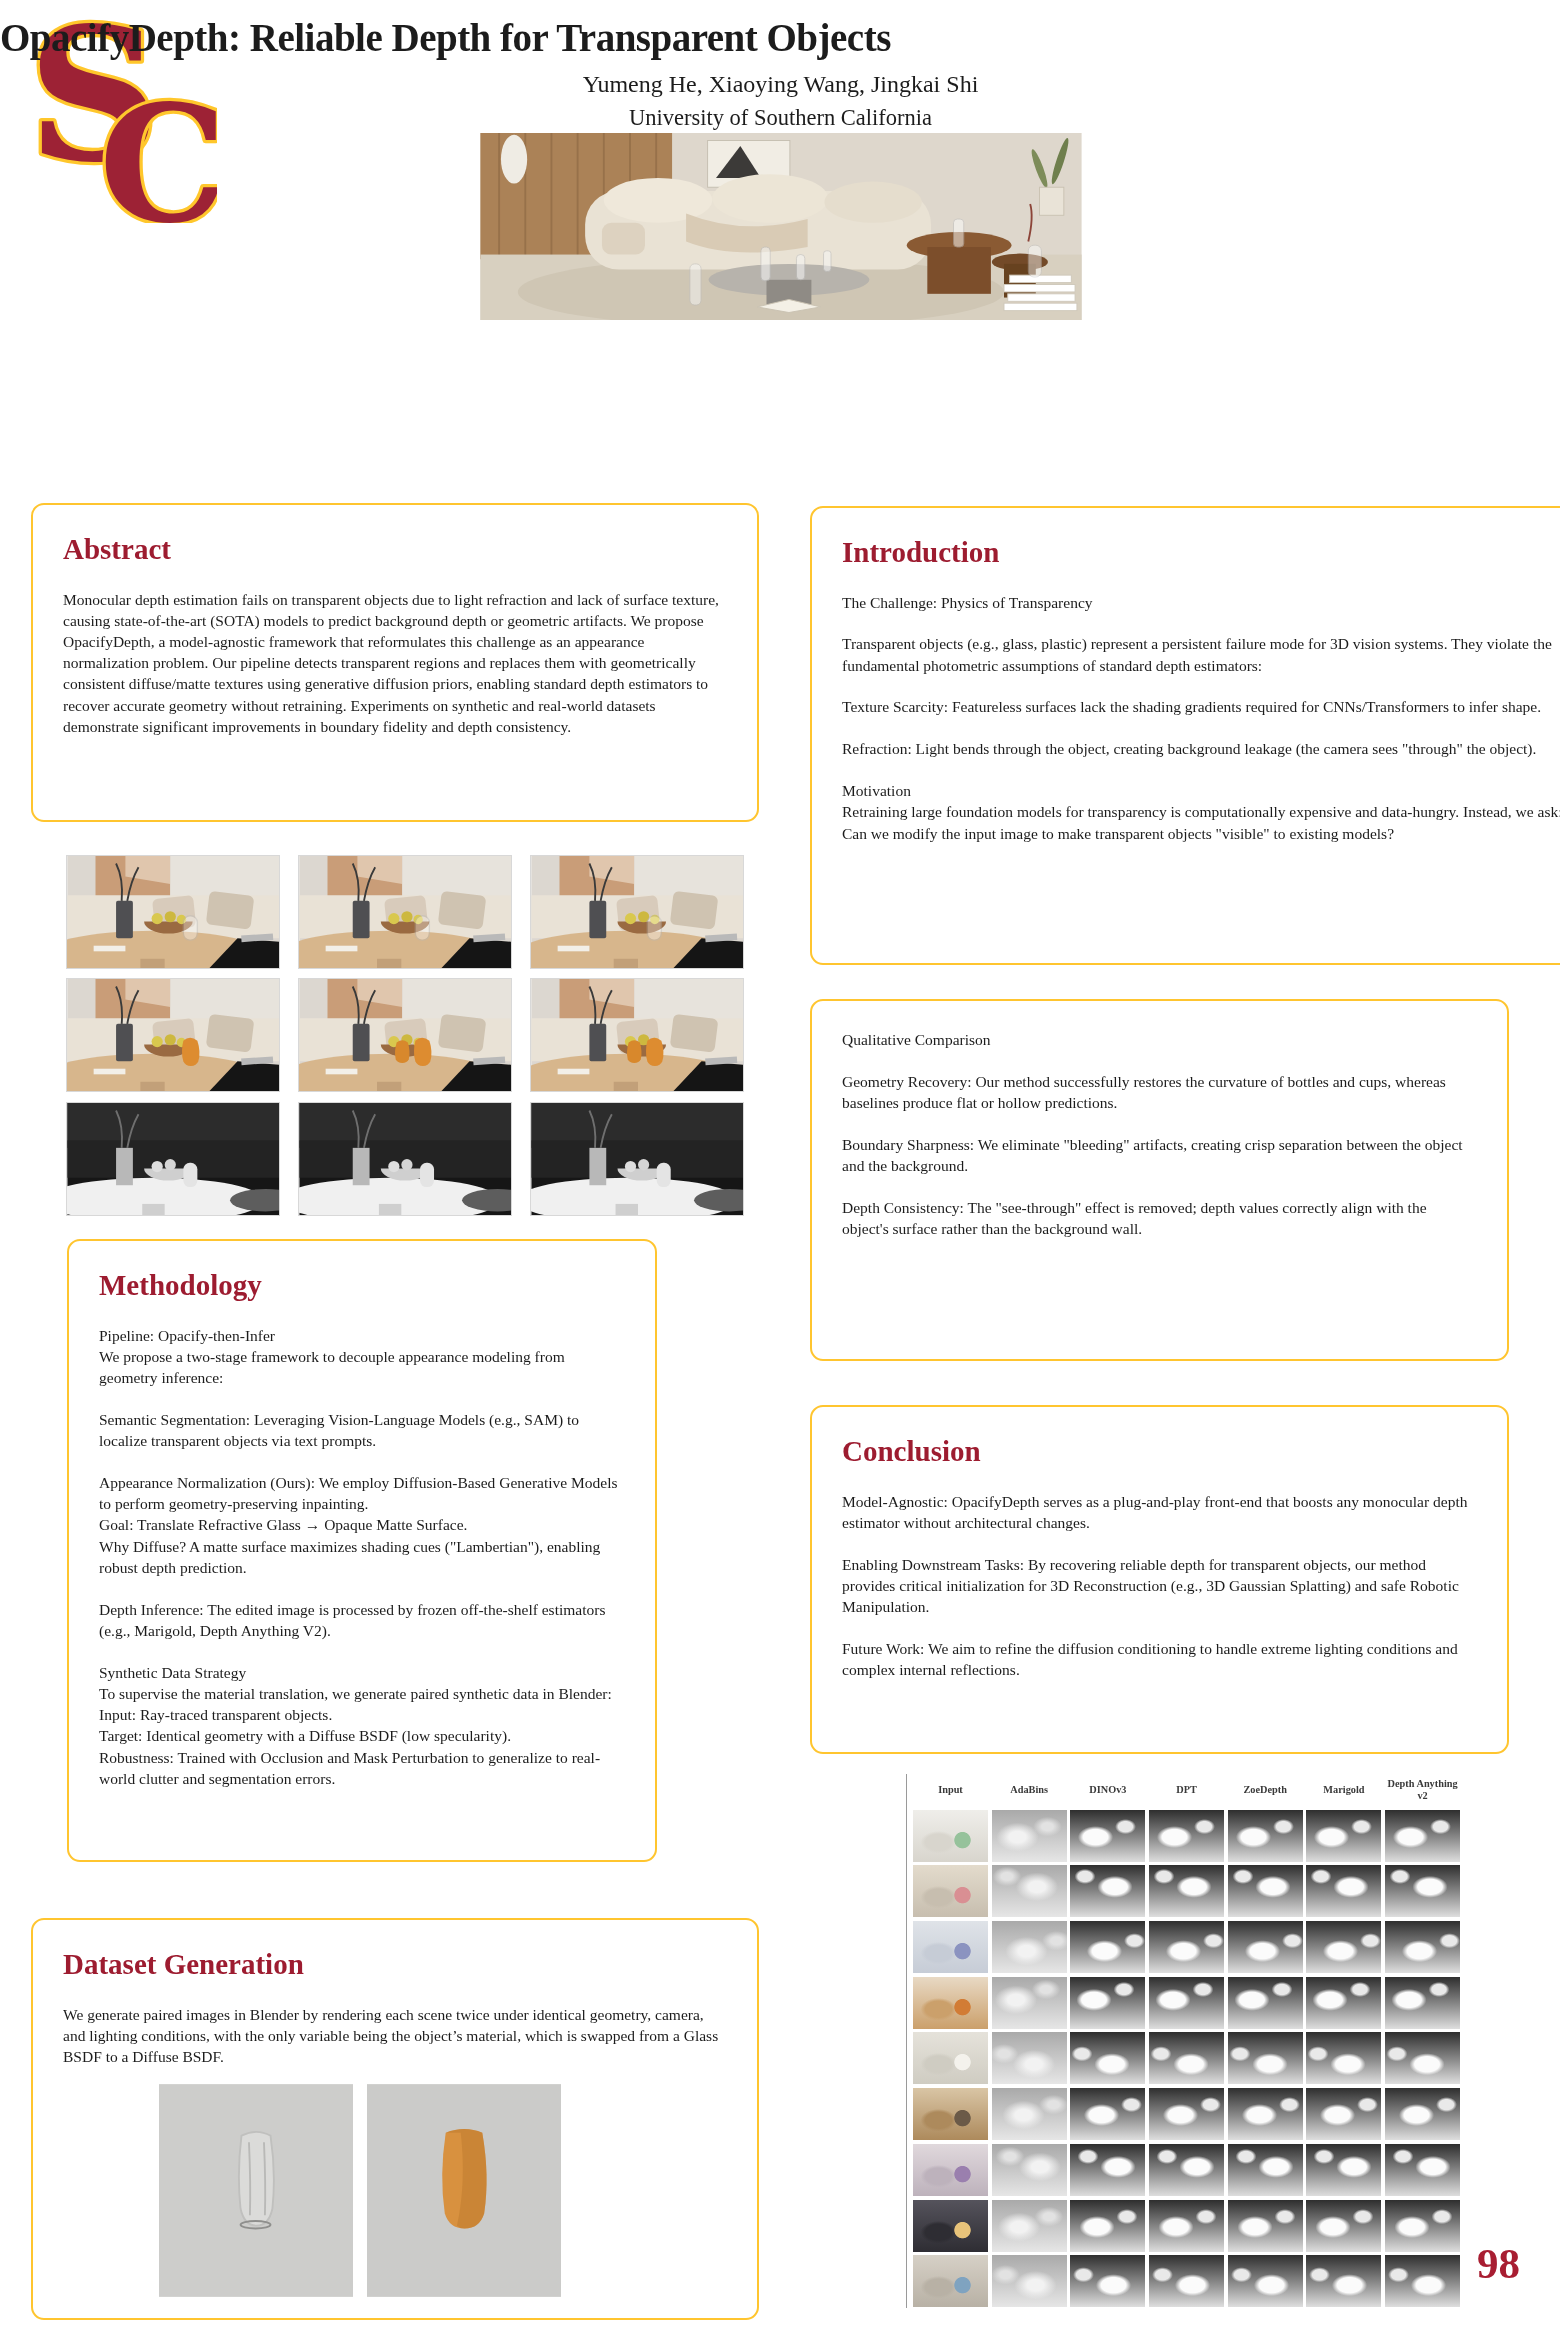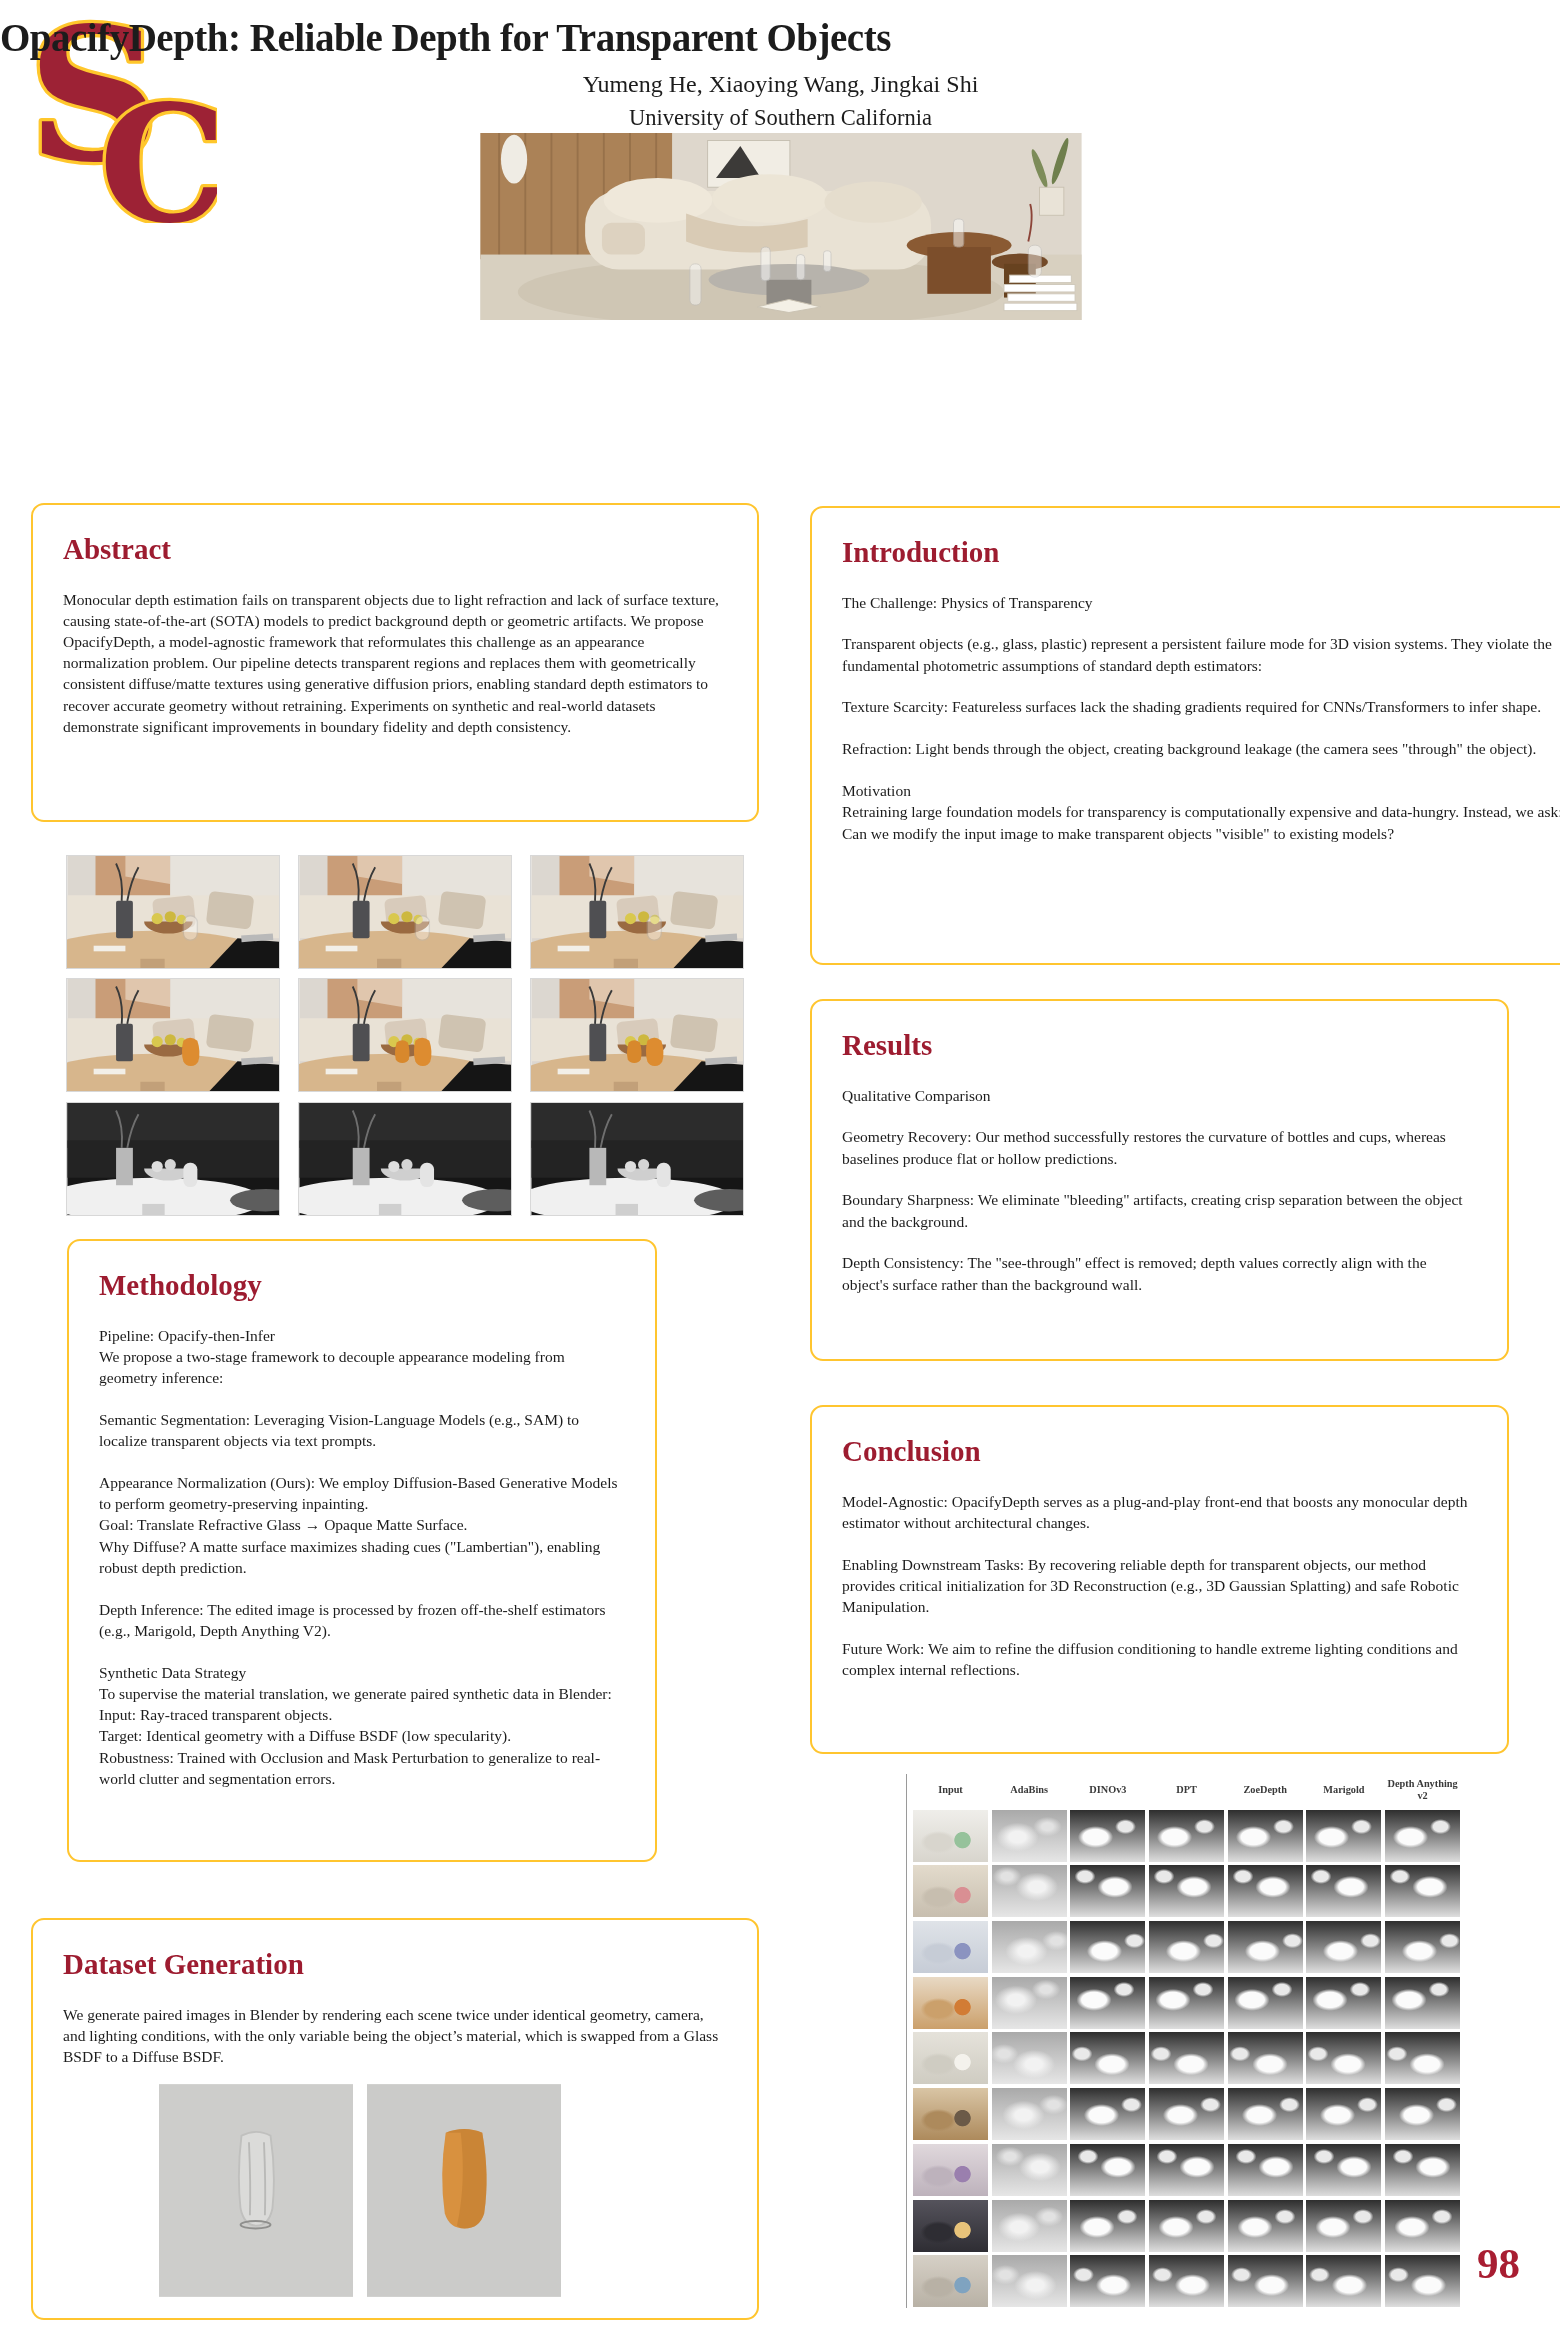--- a/index.html
+++ b/index.html
@@ -373,21 +373,20 @@
         <p>The Challenge: Physics of Transparency</p>
         <p>Transparent objects (e.g., glass, plastic) represent a persistent failure mode for 3D vision systems. They violate the fundamental photometric assumptions of standard depth estimators:</p>
         <p>Texture Scarcity: Featureless surfaces lack the shading gradients required for CNNs/Transformers to infer shape.</p>
         <p>Refraction: Light bends through the object, creating background leakage (the camera sees "through" the object).</p>
         <p>Motivation
 Retraining large foundation models for transparency is computationally expensive and data-hungry. Instead, we ask: Can we modify the input image to make transparent objects "visible" to existing models?</p>
       </div>
   </section>
 
   <section class="box box-results">
-    <h2>Results</h2>
     <div class="body">
         <p>Qualitative Comparison</p>
         <p>Geometry Recovery: Our method successfully restores the curvature of bottles and cups, whereas baselines produce flat or hollow predictions.</p>
         <p>Boundary Sharpness: We eliminate "bleeding" artifacts, creating crisp separation between the object and the background.</p>
         <p>Depth Consistency: The "see-through" effect is removed; depth values correctly align with the object's surface rather than the background wall.</p>
       </div>
   </section>
 
   <section class="box box-conclusion">
     <h2>Conclusion</h2>

